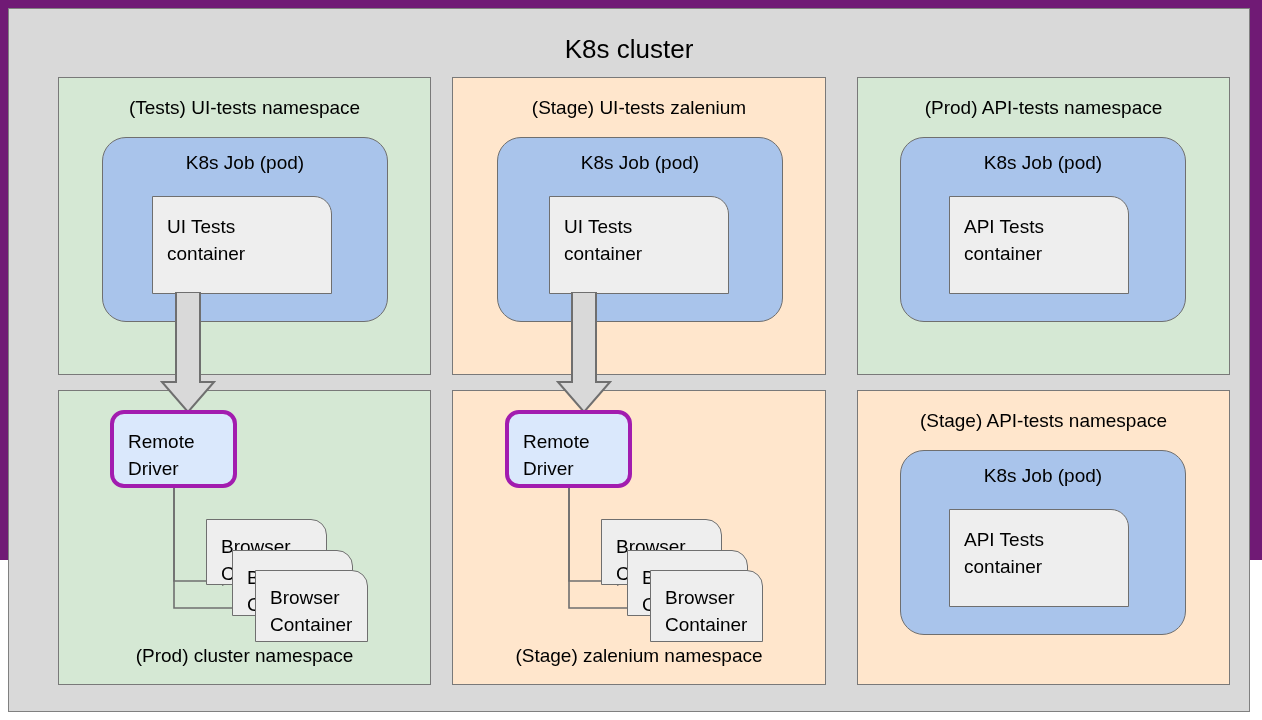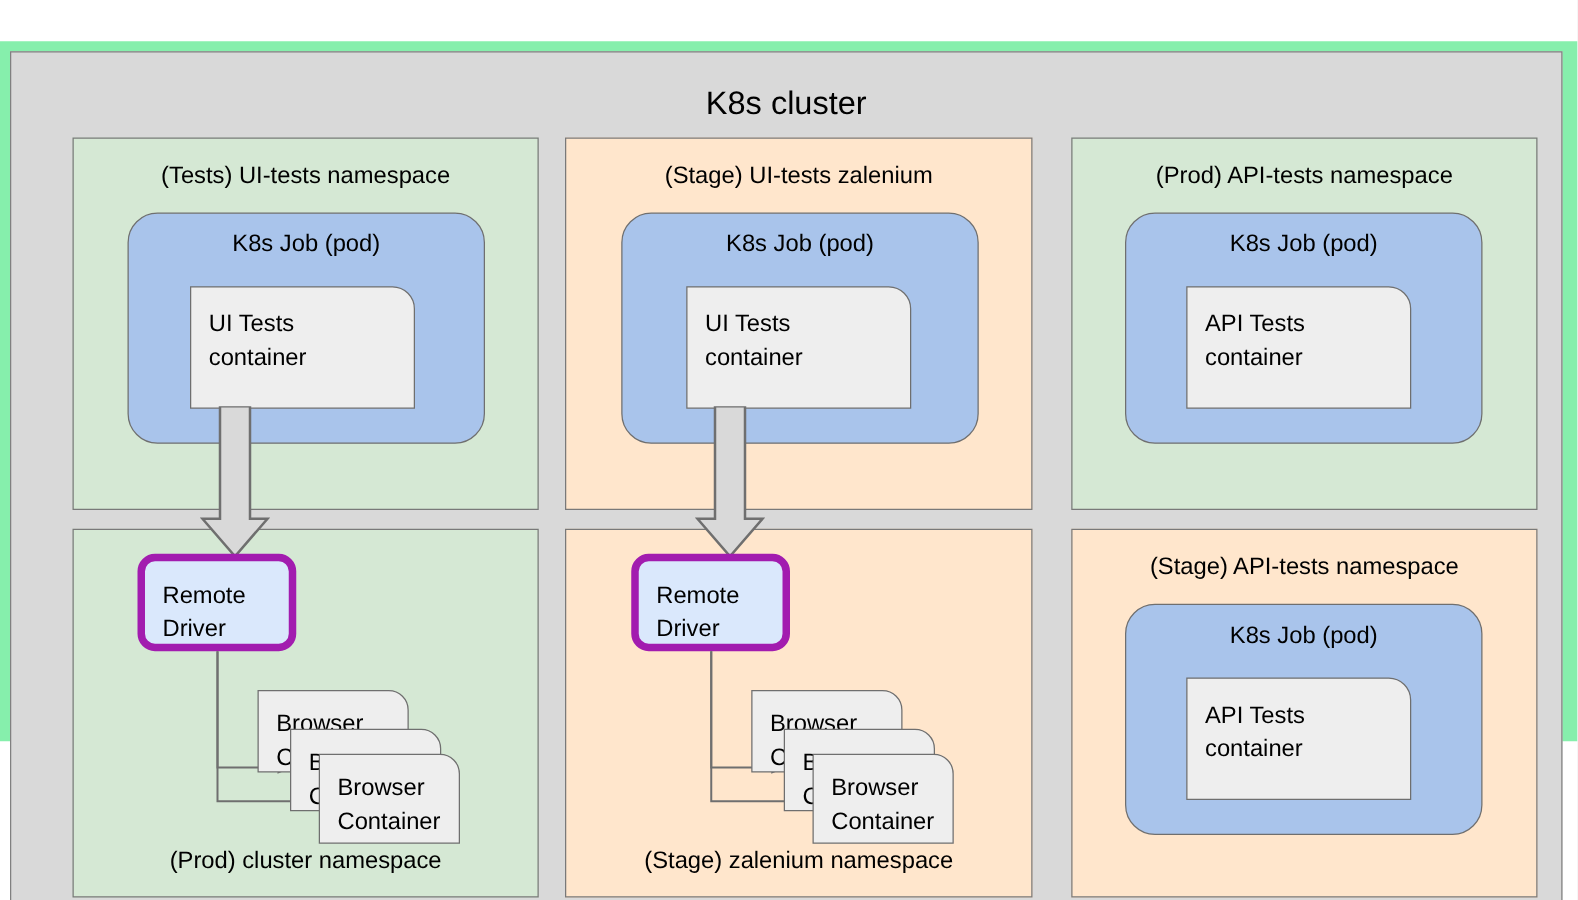--- a/index.html
+++ b/index.html
@@ -10,22 +10,21 @@
   body {
     width: 1262px;
     height: 720px;
     font-family: "Liberation Sans", sans-serif;
     overflow: hidden;
   }
   #canvas {
     position: relative;
     width: 1262px;
     height: 560px;
-    background: #86efac;
-    margin-top: 33px;
+    background: #701a75;
   }
   
   .cluster {
     position: absolute;
     left: 8px;
     top: 8px;
     width: 1242px;
     height: 704px;
     background: #d9d9d9;
     border: 1px solid #808080;
@@ -119,21 +118,21 @@
 
   #cont-prod-ui   { left: 152px; top: 196px; width: 180px; height: 98px; }
   #cont-stage-ui  { left: 549px; top: 196px; width: 180px; height: 98px; }
   #cont-prod-api  { left: 949px; top: 196px; width: 180px; height: 98px; }
   #cont-stage-api { left: 949px; top: 509px; width: 180px; height: 98px; }
 
   
   .driver {
     position: absolute;
     background: #dae8fc;
-    border: 6px solid #a21caf;
+    border: 4px solid #a21caf;
     border-radius: 14px;
     box-sizing: border-box;
   }
   .driver-text {
     position: absolute;
     left: 14px;
     top: 14px;
     font-size: 19px;
     line-height: 27px;
     color: #000000;

